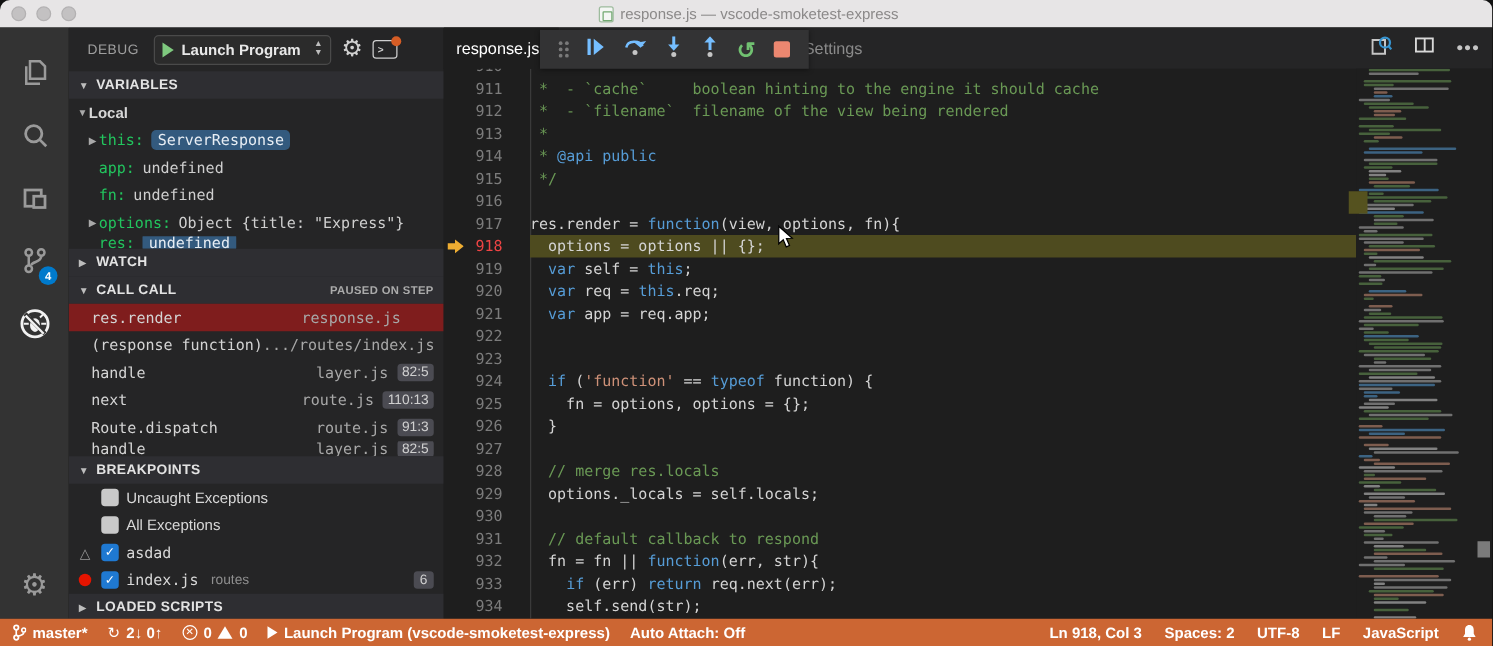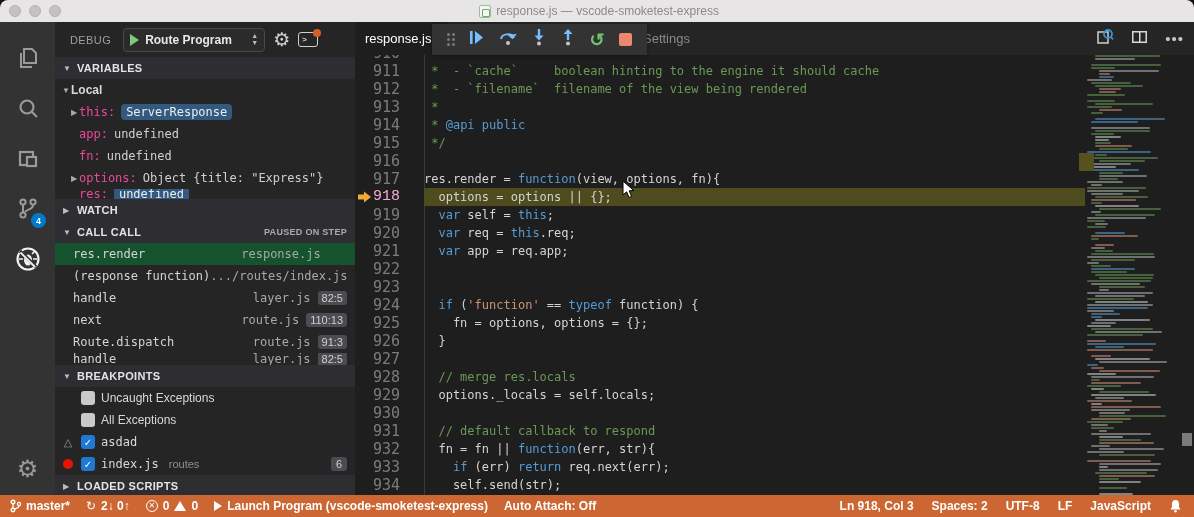--- a/index.html
+++ b/index.html
@@ -40,27 +40,27 @@
 
   .sect-head { height:22px; background:#2e2e32; display:flex; align-items:center; padding:0 8px; gap:6px; flex-shrink:0; }
   .sect-tri { font-size:8px; color:#bdbdbd; width:8px; }
   .sect-label { font-size:11px; font-weight:bold; color:#e3e3e3; letter-spacing:.3px; flex:1; }
   .sect-badge-text { font-size:9px; font-weight:bold; color:#ababab; letter-spacing:.3px; }
 
   .rows { flex-shrink:0; }
   .tree-row { height:22px; display:flex; align-items:center; font-family:"DejaVu Sans Mono", monospace; font-size:12px; }
   .tree-row.clip { height:10px; overflow:hidden; }
   .tw-arrow { width:10px; font-size:8px; color:#a9a9a9; text-align:center; flex-shrink:0; font-family:"Liberation Sans",sans-serif; }
-  .var-name { color:#ec4899; margin-right:6px; white-space:pre; }
+  .var-name { color:#22c55e; margin-right:6px; white-space:pre; }
   .var-value { color:#cfcfcf; white-space:pre; }
   .pill { background:#335a7e; color:#e8eef4; border-radius:4px; padding:1px 5px; }
   .scope-label { font-weight:bold; color:#d7d7d7; font-family:"Liberation Sans",sans-serif; font-size:12px; }
 
   .frame-row { height:22px; display:flex; align-items:center; padding:0 8px 0 18px; font-size:12px; }
-  .frame-row.selected { background:#14532d;gap:48px; }
+  .frame-row.selected { background:#7f1d1d;gap:48px; }
   .frame-row.clip { height:12px; overflow:hidden; }
   .frame-fn { font-family:"DejaVu Sans Mono", monospace; color:#d4d4d4; white-space:pre; }
   .frame-sp { flex:1; }
   .frame-file { color:#a8a8a8; font-family:"DejaVu Sans Mono", monospace; }
   .frame-badge { margin-left:7px; background:#4b4b52; color:#d0d0d0; font-size:11px; border-radius:3px; padding:1px 4px; font-family:"Liberation Sans",sans-serif; }
   .frame-badge.light { background:#dcdcdc; color:#252526; font-weight:bold; }
 
   .bp-row { height:22px; display:flex; align-items:center; padding:0 8px 0 6px; font-size:13px; gap:6px; }
   .bp-lead { width:14px; display:flex; justify-content:center; flex-shrink:0; }
   .bp-tri { color:#9a9a9a; font-size:11px; }
@@ -85,22 +85,22 @@
   .grip i { width:3px; height:3px; background:#7a7a7a; border-radius:50%; }
   .stop-sq { width:13px; height:13px; background:#ec8770; border-radius:2px; }
   .restart-g { color:#71c171; font-size:18px; font-weight:bold; line-height:1; }
 
   .code-area { position:absolute; top:33px; left:0; right:109px; bottom:0; overflow:hidden; }
   .indent-guide { position:absolute; left:69px; top:0; bottom:0; width:1px; background:#3a3a3a; }
   .code-lines { position:relative; margin-top:-11px; }
   .code-line { position:relative; height:18px; display:flex; align-items:center; font-family:"DejaVu Sans Mono", monospace; font-size:12px; line-height:18px; }
   .code-line.current::after { content:""; position:absolute; left:69px; right:0; top:0; bottom:0; background:#4e4b1f; z-index:0; }
   .glyph { width:18px; flex-shrink:0; display:flex; align-items:center; justify-content:center; z-index:2; }
-  .ln { width:29px; color:#7c7c7c; flex-shrink:0; z-index:2; font-size:15px; }
-  .code-line.current .ln { color:#f9a8d4;font-family:Liberation Mono, monospace; }
+  .ln { width:29px; text-align:right; color:#7c7c7c; flex-shrink:0; z-index:2; font-size:12px; }
+  .code-line.current .ln { color:#ef4444; }
   .ctext { padding-left:22px; white-space:pre; z-index:2; }
   .tok-c { color:#6a9955; } .tok-k { color:#569cd6; } .tok-s { color:#ce9178; } .tok-d { color:#d4d4d4; }
 
   .minimap { position:absolute; top:33px; bottom:0; right:14px; width:95px; background:#1e1e1e; overflow:hidden; }
   .mm-row { height:3px; display:flex; }
   .mm-bar { height:1.7px; border-radius:1px; opacity:.55; }
   .mm-current { position:absolute; right:100px; top:131px; width:15px; height:18px; background:#55521f; z-index:5; }
   .vscroll { position:absolute; top:33px; bottom:0; right:0; width:14px; background:#1e1e1e; }
   .vthumb { position:absolute; top:378px; left:2px; width:10px; height:13px; background:#9b9b9b; opacity:.75; }
 
@@ -173,21 +173,21 @@
           </svg>
       </div>
       <div class="ab-gear">⚙</div>
     </div>
 
     <div class="sidebar">
       <div class="debug-head">
         <span class="debug-title">DEBUG</span>
         <div class="launch-select">
           <span class="play-tri"></span>
-          <span class="launch-label">Route Program</span>
+          <span class="launch-label">Launch Program</span>
           <span class="updown">
               <span>▲</span>
               <span>▼</span>
             </span>
         </div>
         <span class="side-gear">⚙</span>
         <span class="console-ic">&gt;<span class="console-dot"></span></span>
       </div>
 
       <div class="sect-head">

